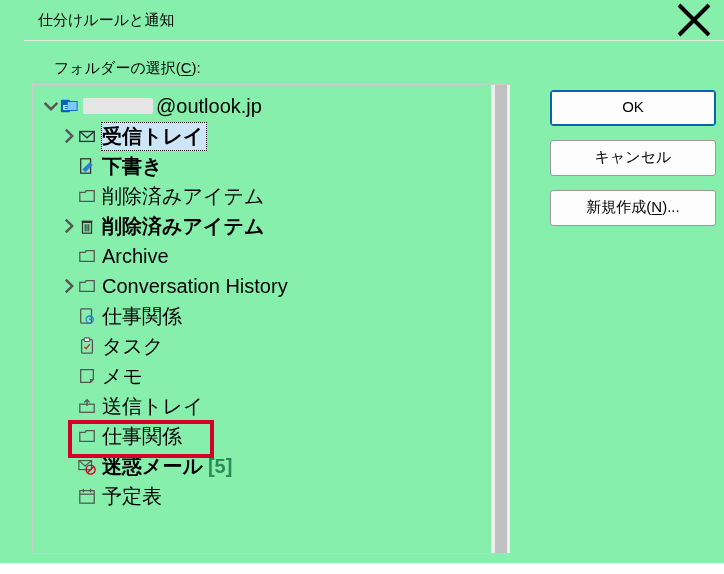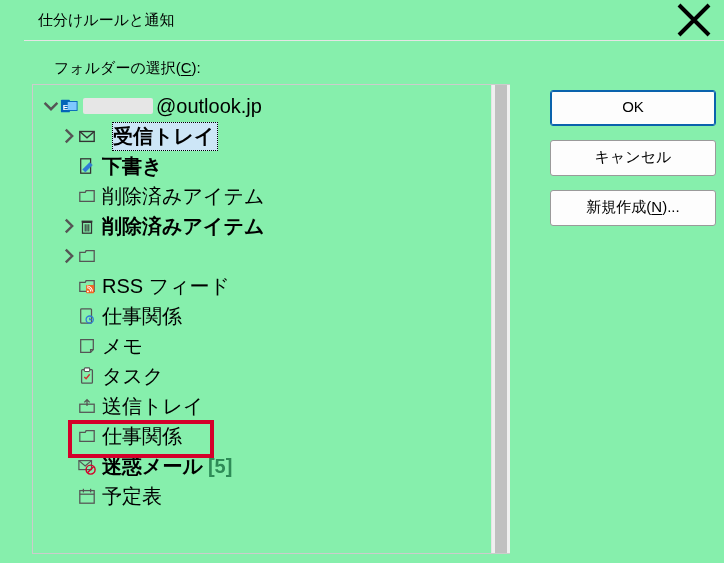--- a/index.html
+++ b/index.html
@@ -116,21 +116,20 @@
   }
   .label {
     font-size: 20px;
     padding: 1px 4px 1px 1px;
   }
   .bold { font-weight: 700; }
   .selected {
     background: #cde6f7;
     outline: 1px dotted #000;
     outline-offset: -1px;
-    margin-left: 11px;
   }
   .redact {
     display: inline-block;
     width: 70px;
     height: 16px;
     background: #e6e6e6;
     border-radius: 2px;
     margin-right: 2px;
   }
   .count {
@@ -258,77 +257,74 @@
                 <rect x="5" y="6" width="10" height="12" fill="none" stroke="#333" stroke-width="1.4"></rect>
                 <rect x="4" y="4" width="12" height="2" fill="#333"></rect>
                 <line x1="8" y1="8" x2="8" y2="16" stroke="#333" stroke-width="1.2"></line>
                 <line x1="10" y1="8" x2="10" y2="16" stroke="#333" stroke-width="1.2"></line>
                 <line x1="12" y1="8" x2="12" y2="16" stroke="#333" stroke-width="1.2"></line>
               </svg>
           </span>
           <span class="label bold">削除済みアイテム</span>
         </div>
 
+        <div class="node lvl1b">
+          <span class="icon">
+            <svg viewBox="0 0 20 20">
+                <path d="M2 6 L8 6 L9 4 L18 4 L18 16 L2 16 Z" fill="none" stroke="#555" stroke-width="1.4"></path>
+              </svg>
+          </span>
+          <span class="label">Archive</span>
+        </div>
 
         <div class="node lvl1">
           <span class="twisty">
             <svg viewBox="0 0 10 10">
                 <path d="M3 1 L7 5 L3 9" stroke="#555" stroke-width="1.5" fill="none"></path>
               </svg>
           </span>
           <span class="icon">
             <svg viewBox="0 0 20 20">
                 <path d="M2 6 L8 6 L9 4 L18 4 L18 16 L2 16 Z" fill="none" stroke="#555" stroke-width="1.4"></path>
               </svg>
           </span>
-        </div>
-
-        <div class="node lvl1b">
-          <span class="icon">
-            <svg viewBox="0 0 20 20">
-                <path d="M2 6 L8 6 L9 4 L18 4 L18 16 L2 16 Z" fill="none" stroke="#555" stroke-width="1.4"></path>
-                <rect x="9" y="9" width="9" height="9" rx="1" fill="#f26522"></rect>
-                <circle cx="11" cy="16" r="1" fill="#fff"></circle>
-                <path d="M10 12 A4 4 0 0 1 14 16" fill="none" stroke="#fff" stroke-width="1.2"></path>
-                <path d="M10 10 A6 6 0 0 1 16 16" fill="none" stroke="#fff" stroke-width="1.2"></path>
-              </svg>
-          </span>
-          <span class="label">RSS フィード</span>
-        </div>
+          <span class="label">Conversation History</span>
+        </div>
+
 
         <div class="node lvl1b">
           <span class="icon">
             <svg viewBox="0 0 20 20">
                 <rect x="3" y="2" width="12" height="16" rx="1" fill="none" stroke="#555" stroke-width="1.4"></rect>
                 <circle cx="13" cy="14" r="4" fill="none" stroke="#2e7bd6" stroke-width="1.4"></circle>
                 <path d="M13 12 L13 14 L15 14" stroke="#2e7bd6" stroke-width="1.2" fill="none"></path>
               </svg>
           </span>
           <span class="label">仕事関係</span>
         </div>
 
         <div class="node lvl1b">
           <span class="icon">
             <svg viewBox="0 0 20 20">
-                <path d="M3 3 H17 V14 L14 17 H3 Z" fill="none" stroke="#555" stroke-width="1.4"></path>
-                <path d="M14 17 V14 H17" fill="none" stroke="#555" stroke-width="1.4"></path>
-              </svg>
-          </span>
-          <span class="label">メモ</span>
-        </div>
-
-        <div class="node lvl1b">
-          <span class="icon">
-            <svg viewBox="0 0 20 20">
                 <rect x="4" y="3" width="12" height="15" rx="1" fill="none" stroke="#555" stroke-width="1.4"></rect>
                 <rect x="7" y="1" width="6" height="4" rx="1" fill="#fff" stroke="#555" stroke-width="1.2"></rect>
                 <path d="M7 11 L9 13 L13 8" stroke="#c33" stroke-width="1.6" fill="none"></path>
               </svg>
           </span>
           <span class="label">タスク</span>
+        </div>
+
+        <div class="node lvl1b">
+          <span class="icon">
+            <svg viewBox="0 0 20 20">
+                <path d="M3 3 H17 V14 L14 17 H3 Z" fill="none" stroke="#555" stroke-width="1.4"></path>
+                <path d="M14 17 V14 H17" fill="none" stroke="#555" stroke-width="1.4"></path>
+              </svg>
+          </span>
+          <span class="label">メモ</span>
         </div>
 
         <div class="node lvl1b">
           <span class="icon">
             <svg viewBox="0 0 20 20">
                 <rect x="2" y="8" width="16" height="9" fill="none" stroke="#555" stroke-width="1.4"></rect>
                 <path d="M10 3 L10 10 M7 6 L10 3 L13 6" stroke="#555" stroke-width="1.4" fill="none"></path>
               </svg>
           </span>
           <span class="label">送信トレイ</span>

